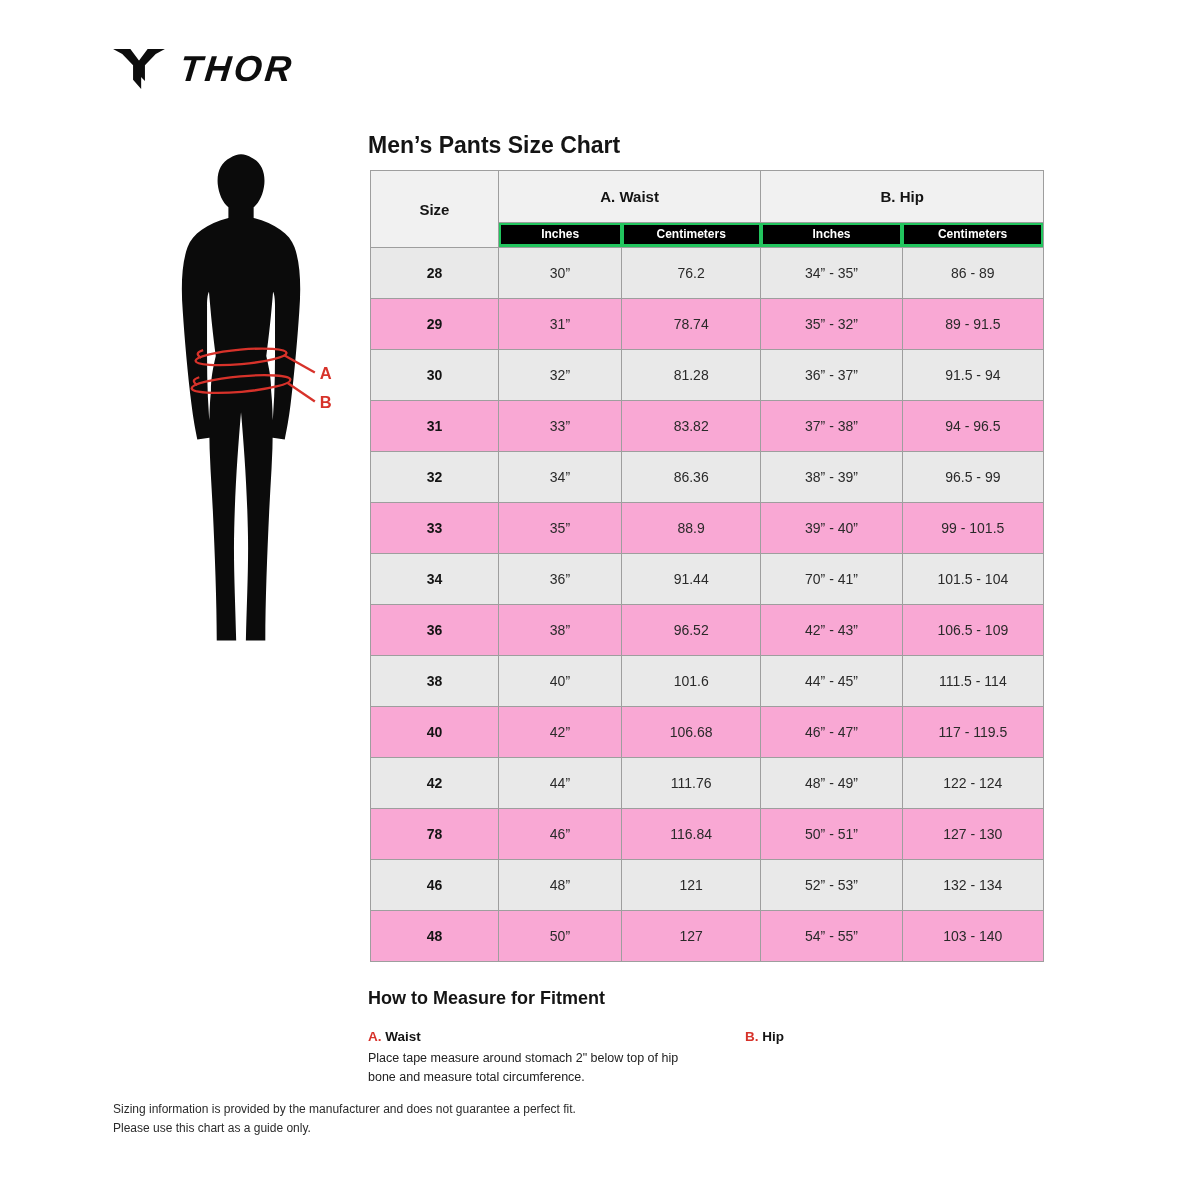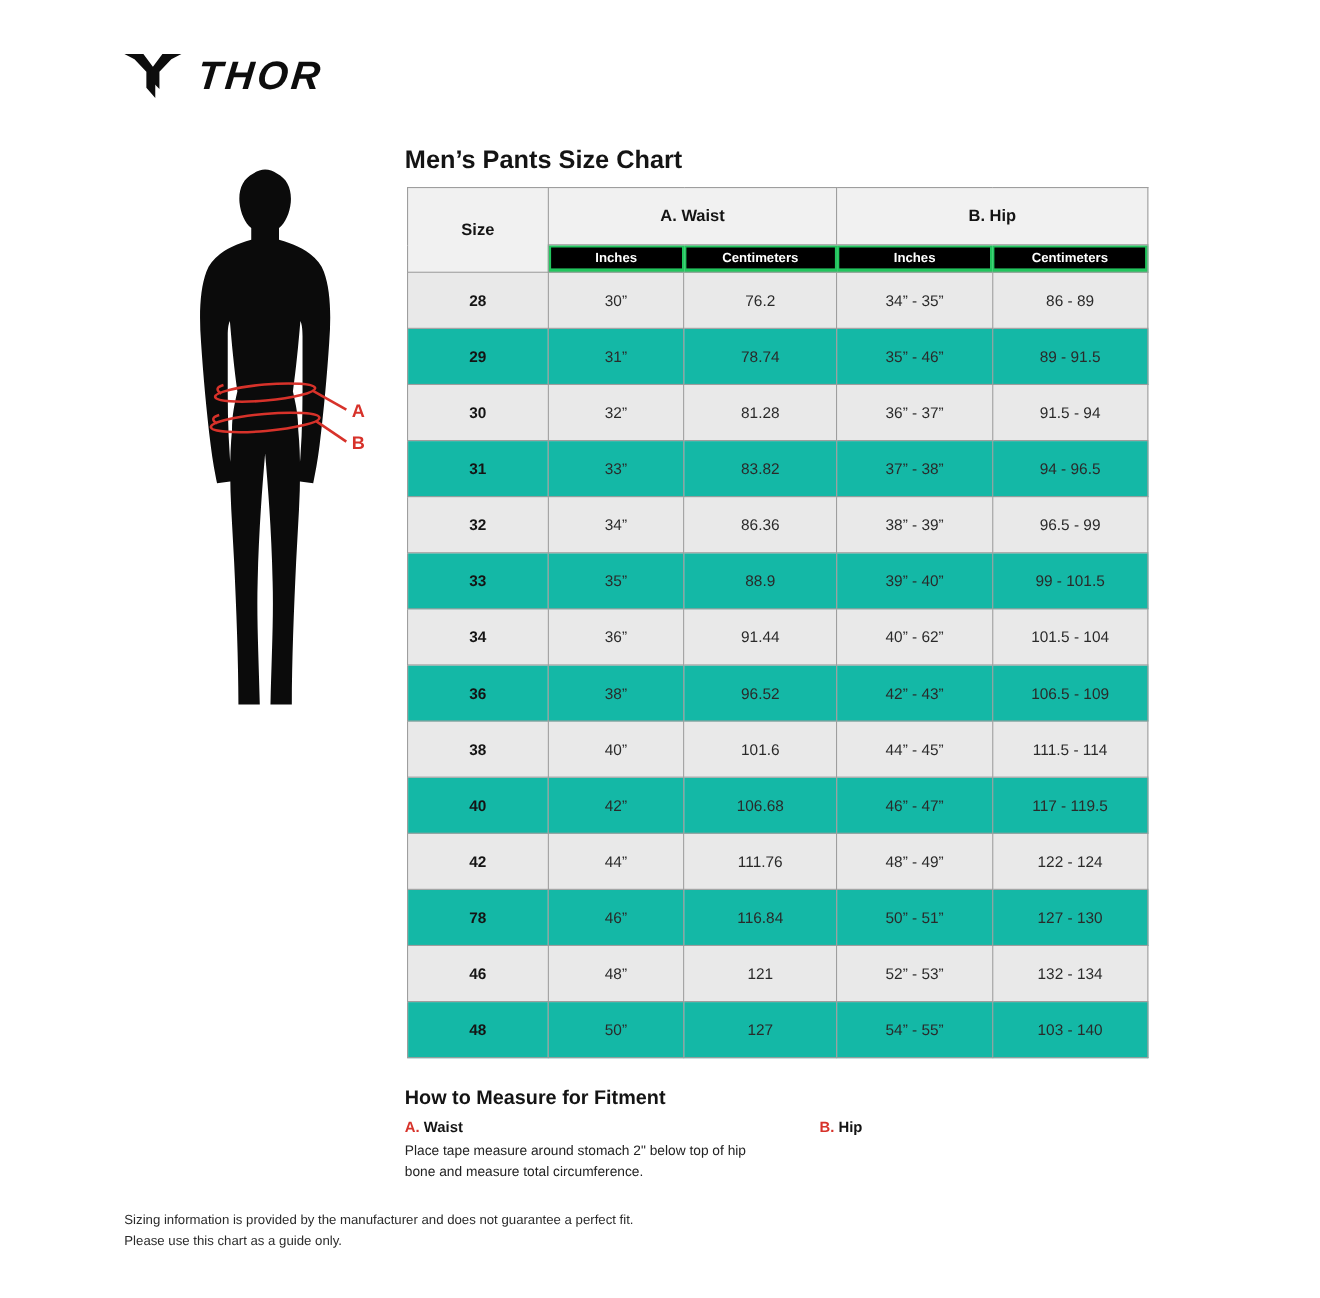--- a/index.html
+++ b/index.html
@@ -102,37 +102,37 @@
   .hrow2 .unit:last-child  { border-right: 1px solid var(--border-color); }
   .unit-bar {
     display: block;
     background: var(--bar-black);
     color: #ffffff;
     font-size: 12px;
     font-weight: bold;
     line-height: 16px;
     padding: 1px 0 2px 0;
   }
-  .size-table tbody tr { height: 51px; background: #14b8a6; }
+  .size-table tbody tr { height: 51px; background: #f9a8d4; }
   .size-table tbody tr:nth-child(odd) { background: var(--row-alt); }
   .size-table tbody th { font-size: 14px; font-weight: bold; color: #141414; }
   .size-table tbody td { font-size: 14px; color: #2a2a2a; }
 
   
   .howto {
     position: absolute;
     left: 368px;
     top: 988px;
     width: 718px;
   }
   .howto-heading {
     font-size: 18px;
     font-weight: bold;
     color: #141414;
-    margin-bottom: 8px;
+    margin-bottom: 20px;
   }
   .howto-cols { display: flex; }
   .howto-col-a { width: 377px; padding-right: 36px; }
   .howto-col-b { flex: 1; }
   .sub-label { font-size: 13.5px; font-weight: bold; margin-bottom: 5px; color: #141414; }
   .sub-label .letter { color: var(--accent-red); }
   .sub-desc { font-size: 12.5px; line-height: 1.5; color: #222222; }
 
   
   .footer {
@@ -252,21 +252,21 @@
           <th>28</th>
           <td>30”</td>
           <td>76.2</td>
           <td>34” - 35”</td>
           <td>86 - 89</td>
         </tr>
         <tr>
           <th>29</th>
           <td>31”</td>
           <td>78.74</td>
-          <td>35” - 46”</td>
+          <td>35” - 32”</td>
           <td>89 - 91.5</td>
         </tr>
         <tr>
           <th>30</th>
           <td>32”</td>
           <td>81.28</td>
           <td>36” - 37”</td>
           <td>91.5 - 94</td>
         </tr>
         <tr>
@@ -287,21 +287,21 @@
           <th>33</th>
           <td>35”</td>
           <td>88.9</td>
           <td>39” - 40”</td>
           <td>99 - 101.5</td>
         </tr>
         <tr>
           <th>34</th>
           <td>36”</td>
           <td>91.44</td>
-          <td>40” - 62”</td>
+          <td>70” - 41”</td>
           <td>101.5 - 104</td>
         </tr>
         <tr>
           <th>36</th>
           <td>38”</td>
           <td>96.52</td>
           <td>42” - 43”</td>
           <td>106.5 - 109</td>
         </tr>
         <tr>

